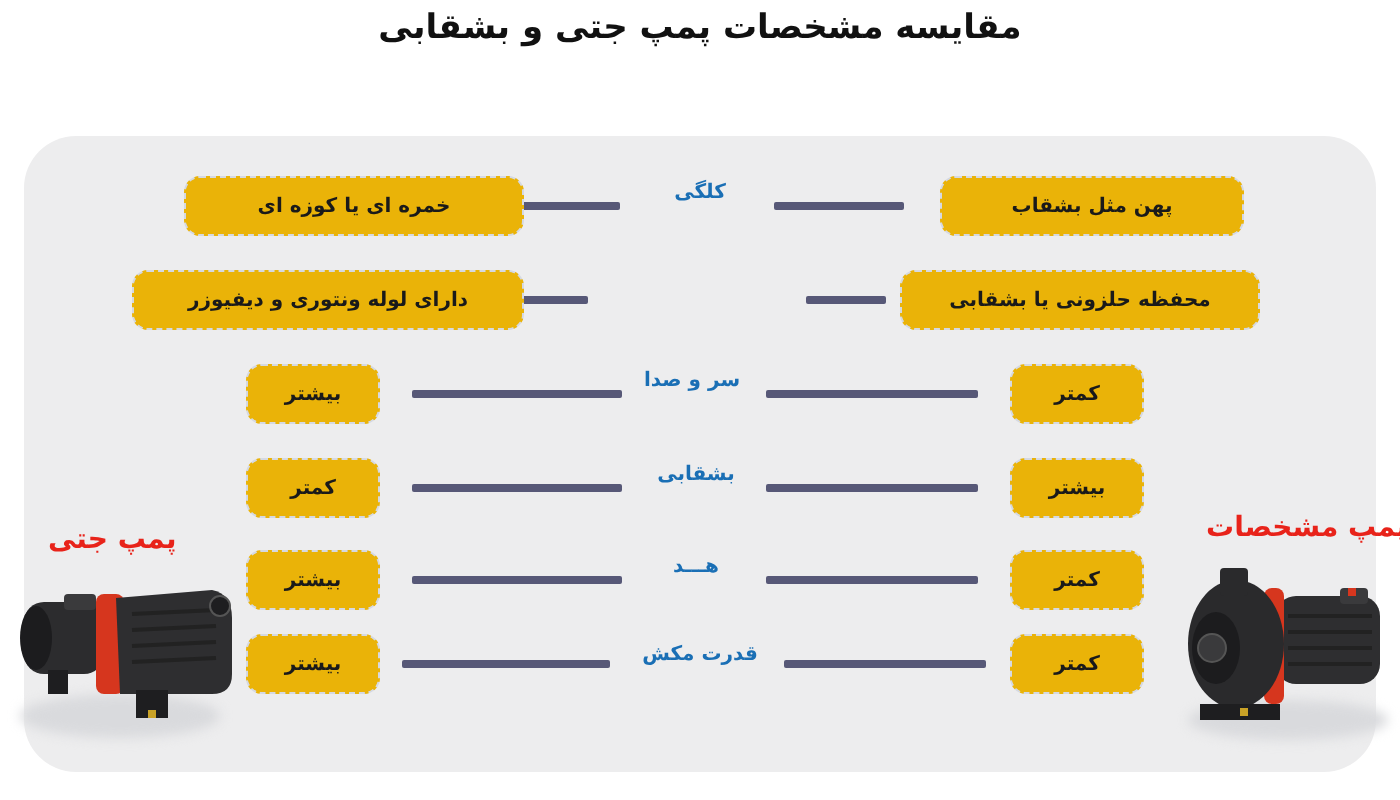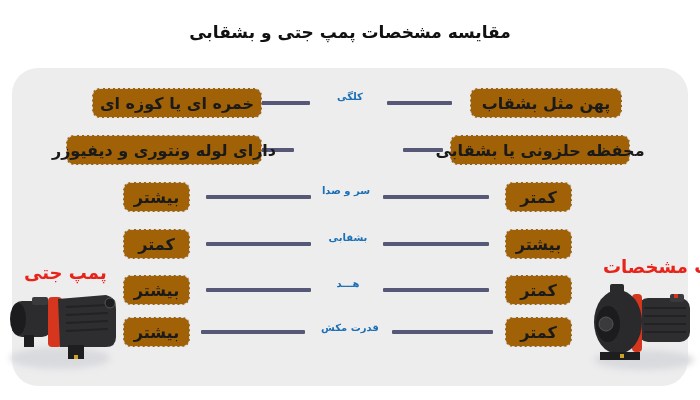--- a/index.html
+++ b/index.html
@@ -1,30 +1,30 @@
 <!DOCTYPE html>
 <html><head>
 <meta charset="utf-8">
 <style>
   * { box-sizing: border-box; margin: 0; padding: 0; }
   html, body { width: 700px; height: 400px; background: #ffffff; overflow: hidden; }
   body { position: relative; font-family: "DejaVu Sans", sans-serif; direction: rtl; }
-  .title { position: absolute; top: 22px; left: 0; width: 700px; text-align: center;
+  .title { position: absolute; top: 4px; left: 0; width: 700px; text-align: center;
            font-size: 17px; font-weight: bold; color: #111; }
   .card { position: absolute; left: 12px; top: 68px; width: 676px; height: 318px;
           background: #ededee; border-radius: 26px; }
   .row { position: absolute; left: 0; width: 700px; height: 30px; }
-  .pill { position: absolute; top: 0; height: 30px; border-radius: 8px; background: #a16207;
+  .pill { position: absolute; top: 0; height: 30px; border-radius: 8px; background: #eab308;
           border: 1px dashed #d5d9e2; display: flex; align-items: center; justify-content: center;
-          font-size: 16px; font-weight: bold; color: #1a1a1a; white-space: nowrap; }
+          font-size: 10px; font-weight: bold; color: #1a1a1a; white-space: nowrap; }
   .line { position: absolute; top: 13px; height: 4px; background: #575877; border-radius: 1px; }
   .label { position: absolute; top: 3px; text-align: center; font-size: 10px; font-weight: bold;
            color: #1a6fb5; white-space: nowrap; }
   .pump { position: absolute; }
-  .pump-tag { position: absolute; font-size: 18px; font-weight: bold; color: #e8231a; white-space: nowrap; }
+  .pump-tag { position: absolute; font-size: 14px; font-weight: bold; color: #e8231a; white-space: nowrap; }
   .shadow { position: absolute; background: #d9dadd; border-radius: 50%; filter: blur(3px); }
 </style>
 </head>
 <body>
 
 <div class="title">مقایسه مشخصات پمپ جتی و بشقابی</div>
 
 <div class="card"></div>
 
 <div class="row" style="top:88px">

